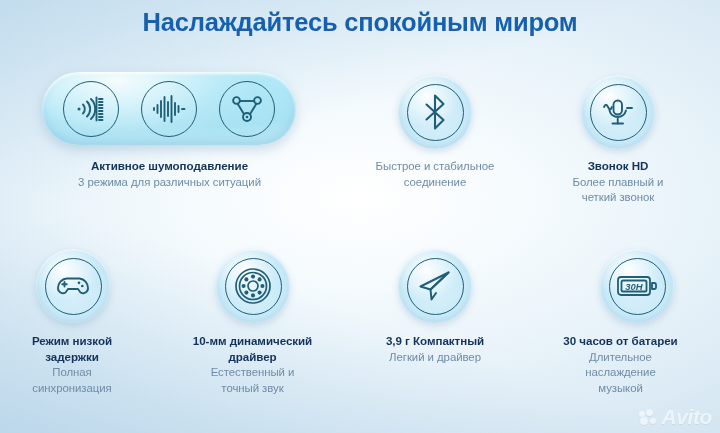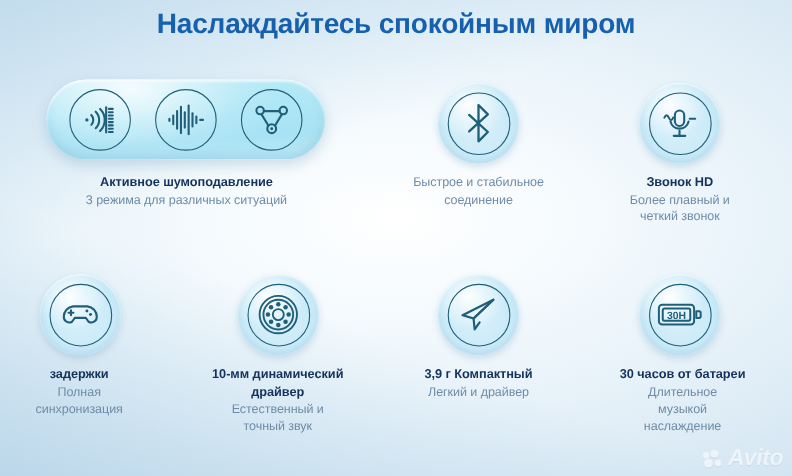--- a/index.html
+++ b/index.html
@@ -233,20 +233,21 @@
         <g fill="none" stroke="#1f5f77" stroke-width="1.9" stroke-linejoin="round" stroke-linecap="round">
           <path d="M11.5 5.5 L24.5 5.5 A9.5 9.5 0 0 1 33 15 A5 5 0 0 1 25.5 19.5 L23 16 L13 16 L10.5 19.5 A5 5 0 0 1 3 15 A9.5 9.5 0 0 1 11.5 5.5 Z"></path>
           <path d="M9.5 9 L9.5 13.5 M7.25 11.25 L11.75 11.25"></path>
           <circle cx="24" cy="9.8" r="1.35" fill="#1f5f77" stroke="none"></circle>
           <circle cx="27.3" cy="13" r="1.35" fill="#1f5f77" stroke="none"></circle>
         </g>
       </svg>
     </span>
   </div>
   <div class="feat" style="left:2px; top:333px; width:140px;">
+    <div class="f-title">Режим низкой</div>
     <div class="f-title">задержки</div>
     <div class="f-sub">Полная</div>
     <div class="f-sub" style="margin-top:0;">синхронизация</div>
   </div>
 
   <div class="badge" style="left:216px; top:249px;">
     <span class="ring">
       <svg width="44" height="44" viewBox="0 0 44 44">
         <g fill="none" stroke="#1f5f77" stroke-width="1.7">
           <circle cx="22" cy="22" r="17"></circle>
@@ -281,37 +282,37 @@
           <path d="M30.5 2.5 L12.5 19.5 L13.5 29.5 L18 23"></path>
         </g>
       </svg>
     </span>
   </div>
   <div class="feat" style="left:345px; top:333px; width:180px;">
     <div class="f-title">3,9 г Компактный</div>
     <div class="f-sub">Легкий и драйвер</div>
   </div>
 
-  <div class="badge" style="left:581px; top:249px;">
+  <div class="badge" style="left:600px; top:249px;font-style:italic;">
     <span class="ring">
       <svg width="42" height="26" viewBox="0 0 42 26">
         <g fill="none" stroke="#1f5f77" stroke-width="1.8" stroke-linejoin="round">
           <rect x="2" y="4" width="32" height="18" rx="3"></rect>
           <rect x="5.5" y="7.5" width="25" height="11" rx="1.6"></rect>
           <path d="M36 10 L38.5 10 A1.6 1.6 0 0 1 40 11.6 L40 14.4 A1.6 1.6 0 0 1 38.5 16 L36 16 Z"></path>
         </g>
         <text x="18" y="17" text-anchor="middle" font-family="Liberation Sans, sans-serif" font-size="9.5" font-weight="bold" fill="#1f5f77">30Н</text>
       </svg>
     </span>
   </div>
   <div class="feat" style="left:528px; top:333px; width:185px;">
     <div class="f-title">30 часов от батареи</div>
     <div class="f-sub">Длительное</div>
+    <div class="f-sub" style="margin-top:0;">наслаждение</div>
     <div class="f-sub" style="margin-top:0;">музыкой</div>
-    <div class="f-sub" style="margin-top:0;">наслаждение</div>
   </div>
 
   <div class="watermark">
     <span class="wm-dots">
       <i></i>
         <i></i>
         <i></i>
         <i></i>
     </span>
     <span class="wm-text">Avito</span>

